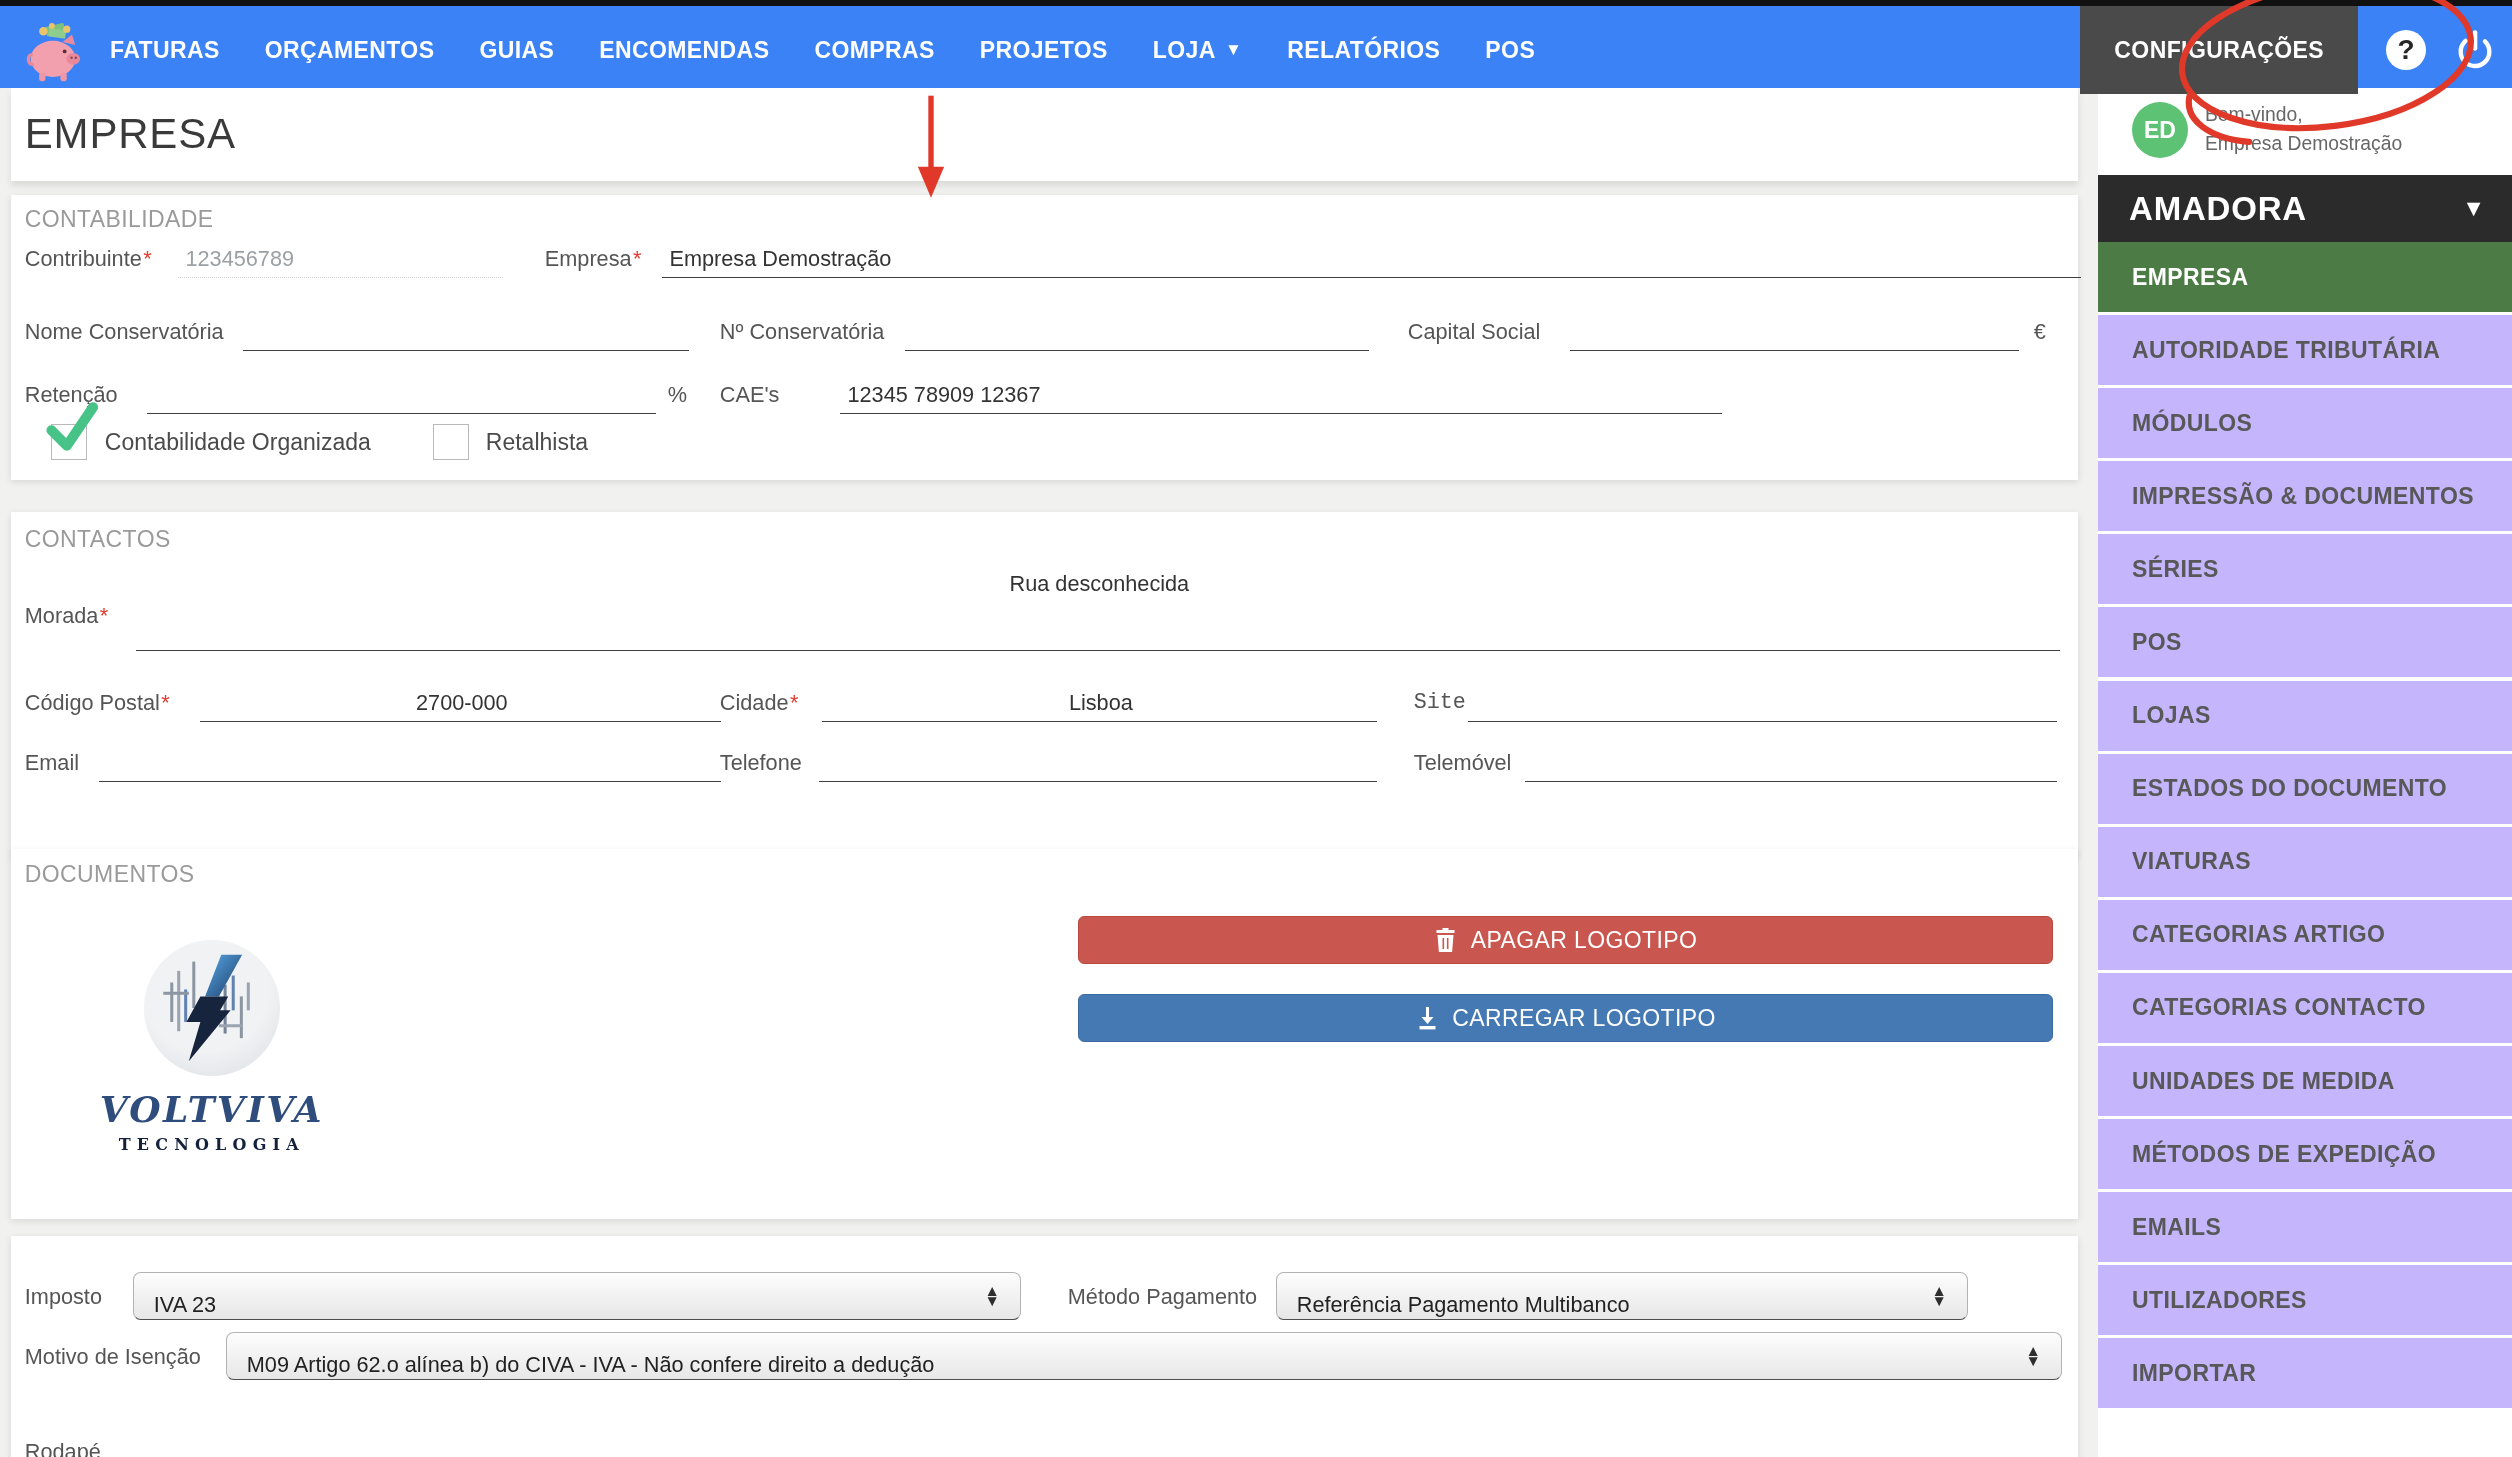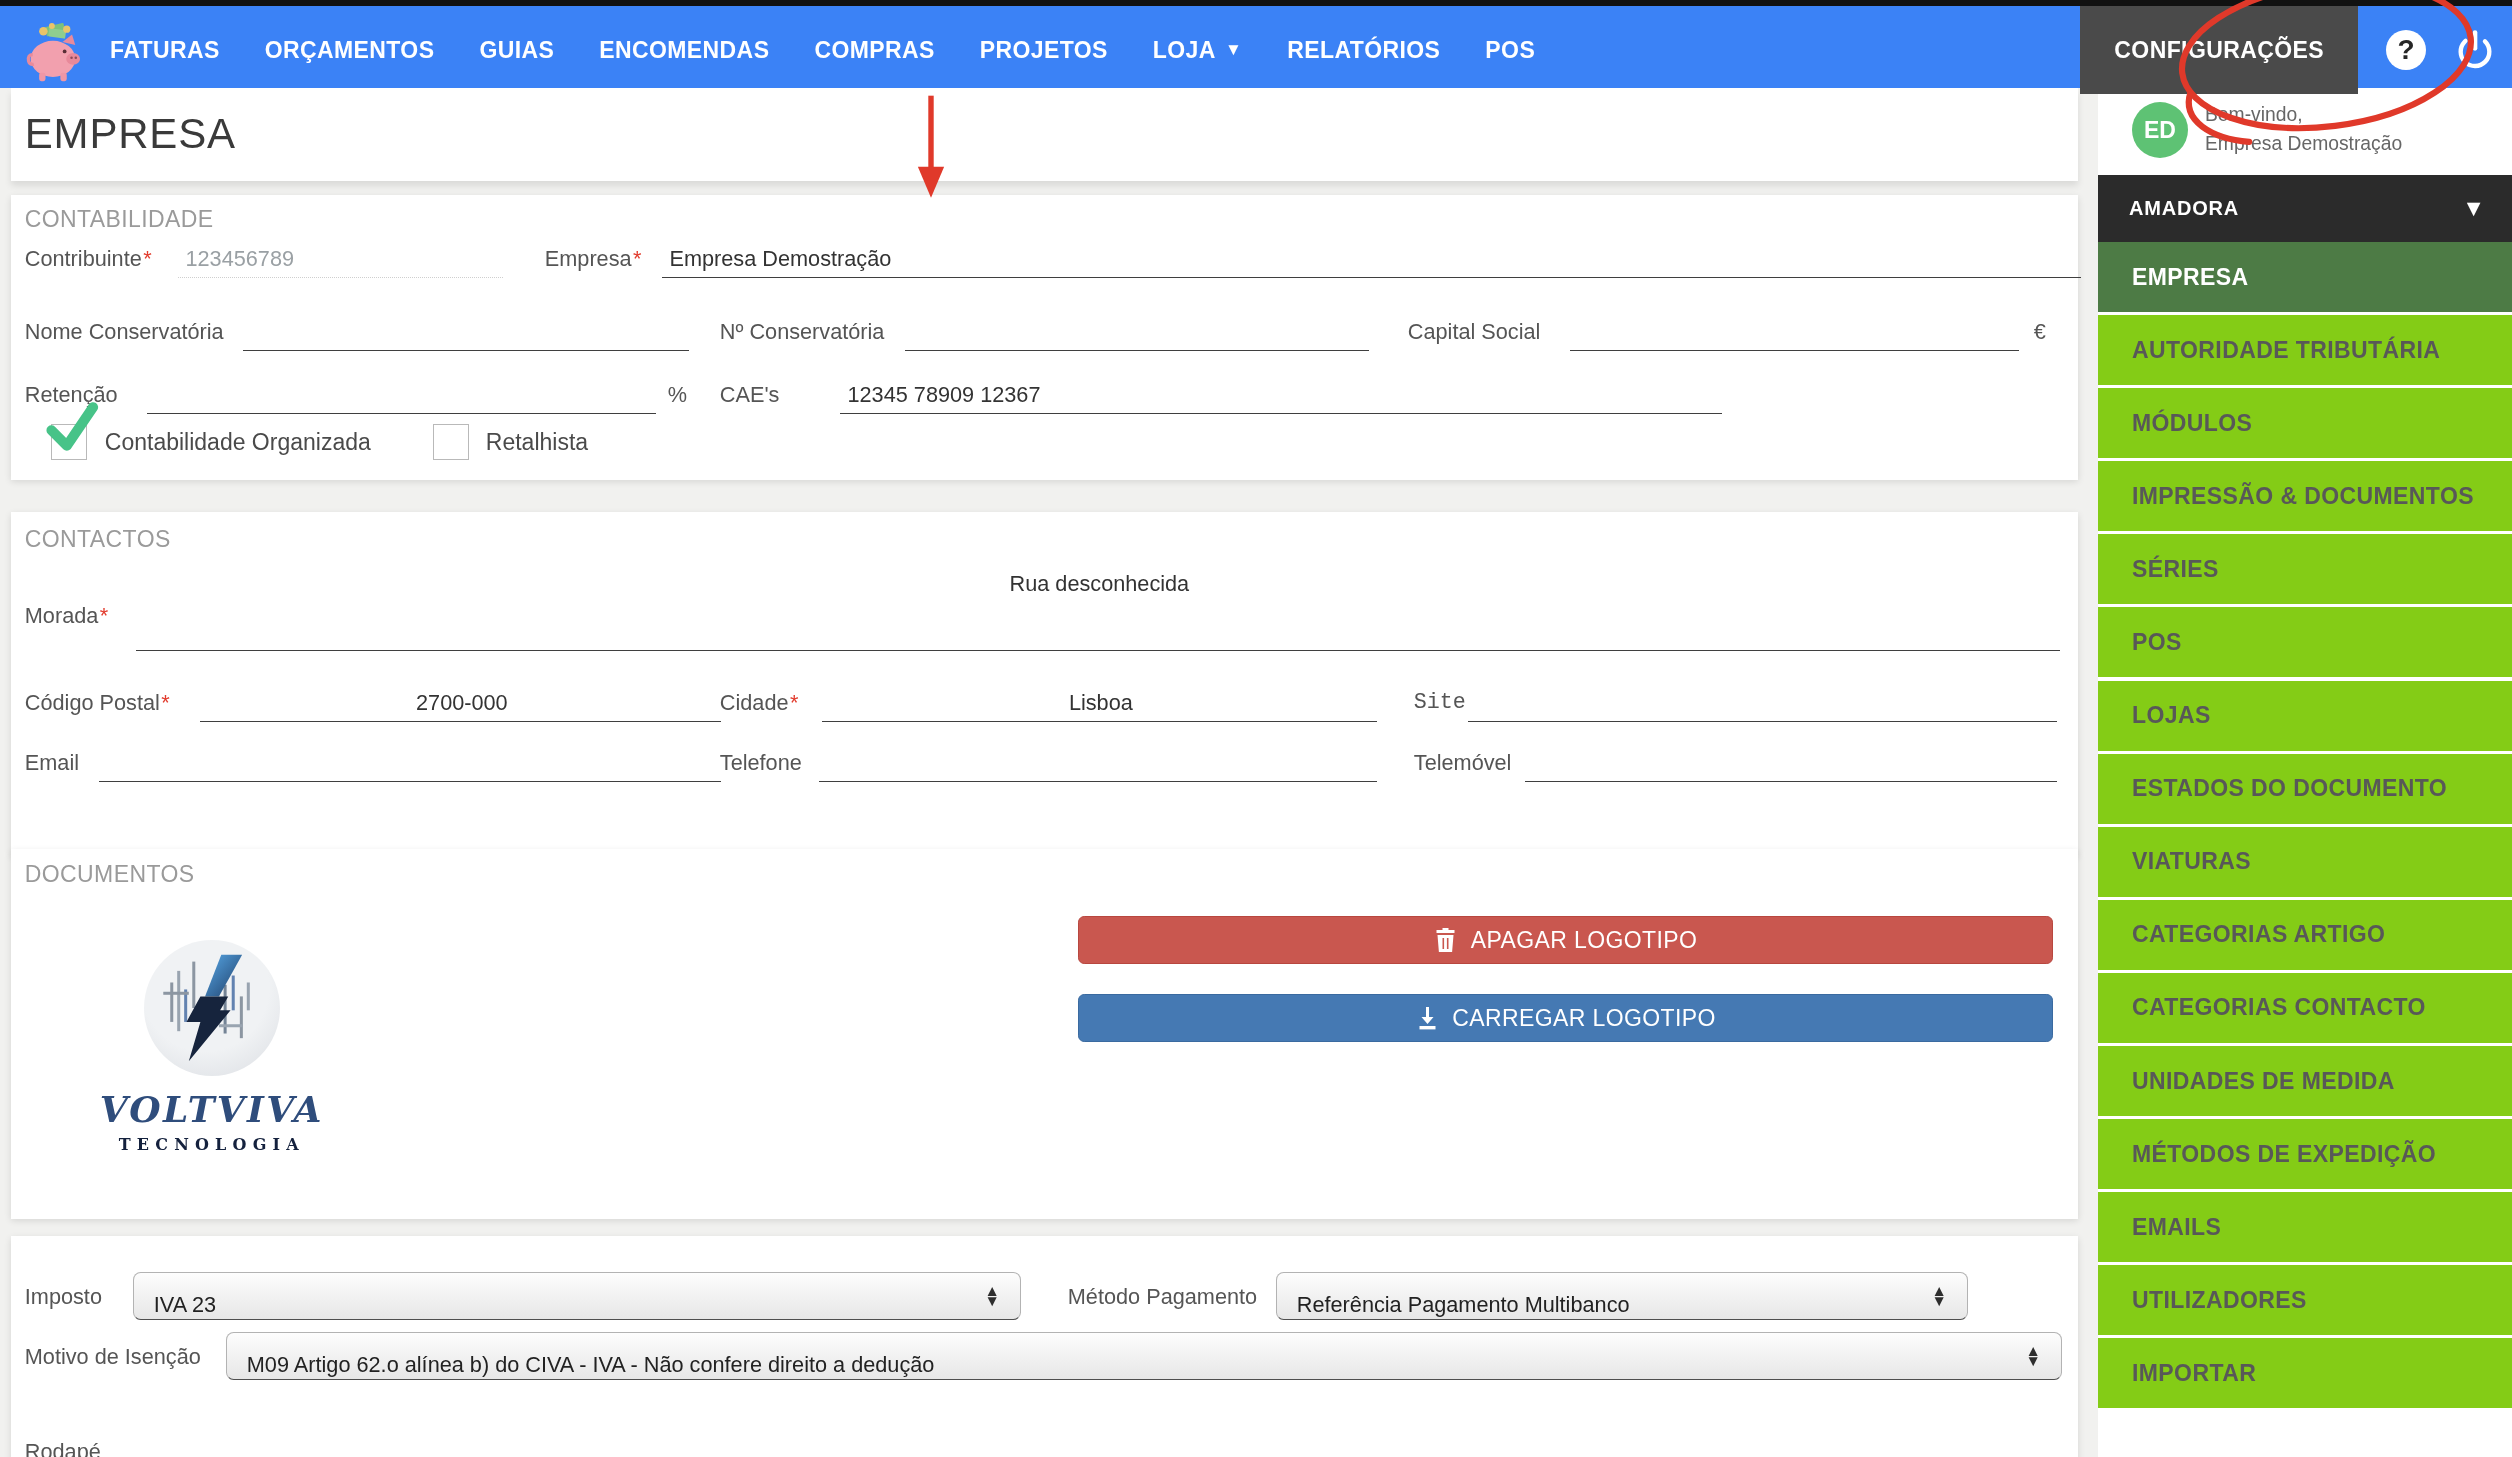--- a/index.html
+++ b/index.html
@@ -67,25 +67,25 @@
   .select .val { white-space:nowrap; overflow:hidden;margin-top:18px; }
   .stepper { margin-left:auto; display:flex; flex-direction:column; line-height:.62; font-size:15.5px; color:#2e2e2e; padding-left:15.5px; }
 
   
   .sidebar { position:absolute; left:2098px; top:88px; width:415px; height:1369px; background:#fff; z-index:10; }
   .welcome { position:relative; height:87px; background:#fff; }
   .avatar { position:absolute; left:34px; top:14px; width:56px; height:56px; border-radius:50%; background:#5ec274; color:#fff; font-size:23px; font-weight:700; display:flex; align-items:center; justify-content:center; }
   .welcome-l1 { position:absolute; left:107px; top:15.5px; font-size:19.3px; color:#666; }
   .welcome-l2 { position:absolute; left:107px; top:45px; font-size:19.3px; color:#666; }
   .company-bar { position:relative; height:67px; background:#2b2b2b; display:flex; align-items:center; padding:0 28px 0 31px; cursor:pointer; }
-  .company-bar .name { color:#fff; font-size:20px; font-weight:700; letter-spacing:0.8px; }
+  .company-bar .name { color:#fff; font-size:33px; font-weight:700; letter-spacing:0.8px; }
   .company-bar .tri { margin-left:auto; color:#fff; font-size:23px; }
   .export-row { position:relative; height:74px; background:#f1f1ef; display:flex; align-items:center; padding-left:34px; gap:17px; cursor:pointer; margin-bottom:3.1px; }
   .export-row .lbl { font-size:23px; font-weight:600; color:#86794b; letter-spacing:0.4px; }
-  .side-item { height:70px; margin-bottom:3.1px; background:#84cc16; display:flex; align-items:center; padding-left:34px; font-size:23px; font-weight:600; color:#585858; letter-spacing:0.4px; cursor:pointer; white-space:nowrap; }
+  .side-item { height:70px; margin-bottom:3.1px; background:#c4b5fd; display:flex; align-items:center; padding-left:34px; font-size:23px; font-weight:600; color:#585858; letter-spacing:0.4px; cursor:pointer; white-space:nowrap; }
   .side-item.active { background:#4d7b45; color:#fff; }
 </style>
 </head>
 <body>
 
 <div class="topbar">
   <svg class="brand" viewBox="0 0 64 64">
     <rect x="24" y="6" width="18" height="9" rx="1" fill="#7cc17c" transform="rotate(-14 33 10)"></rect>
     <rect x="27" y="10" width="16" height="8" rx="1" fill="#8fcd8f" transform="rotate(8 35 14)"></rect>
     <circle cx="22" cy="12" r="4" fill="#e9c46a"></circle>

